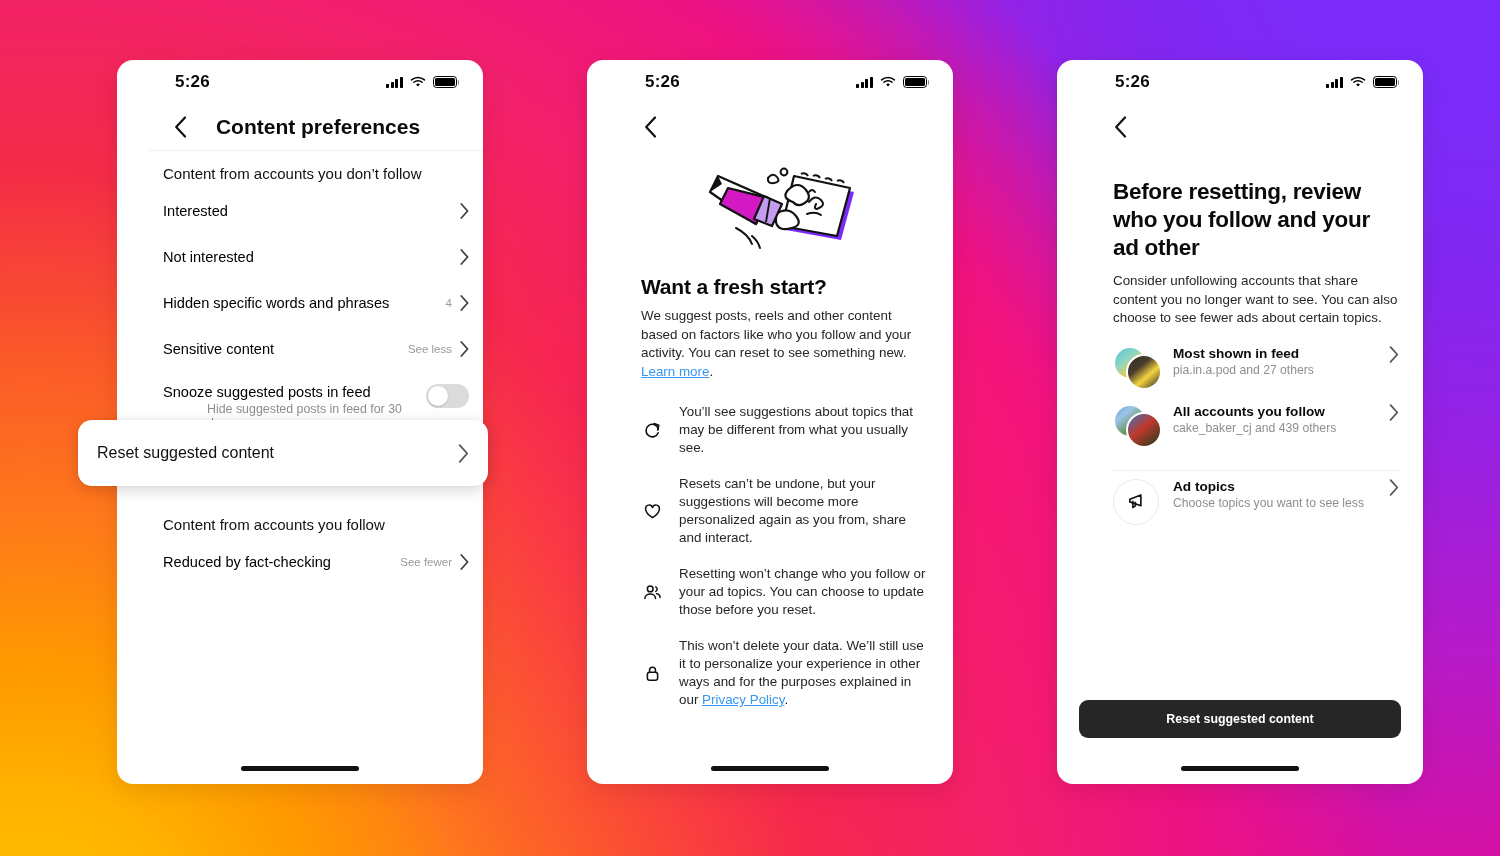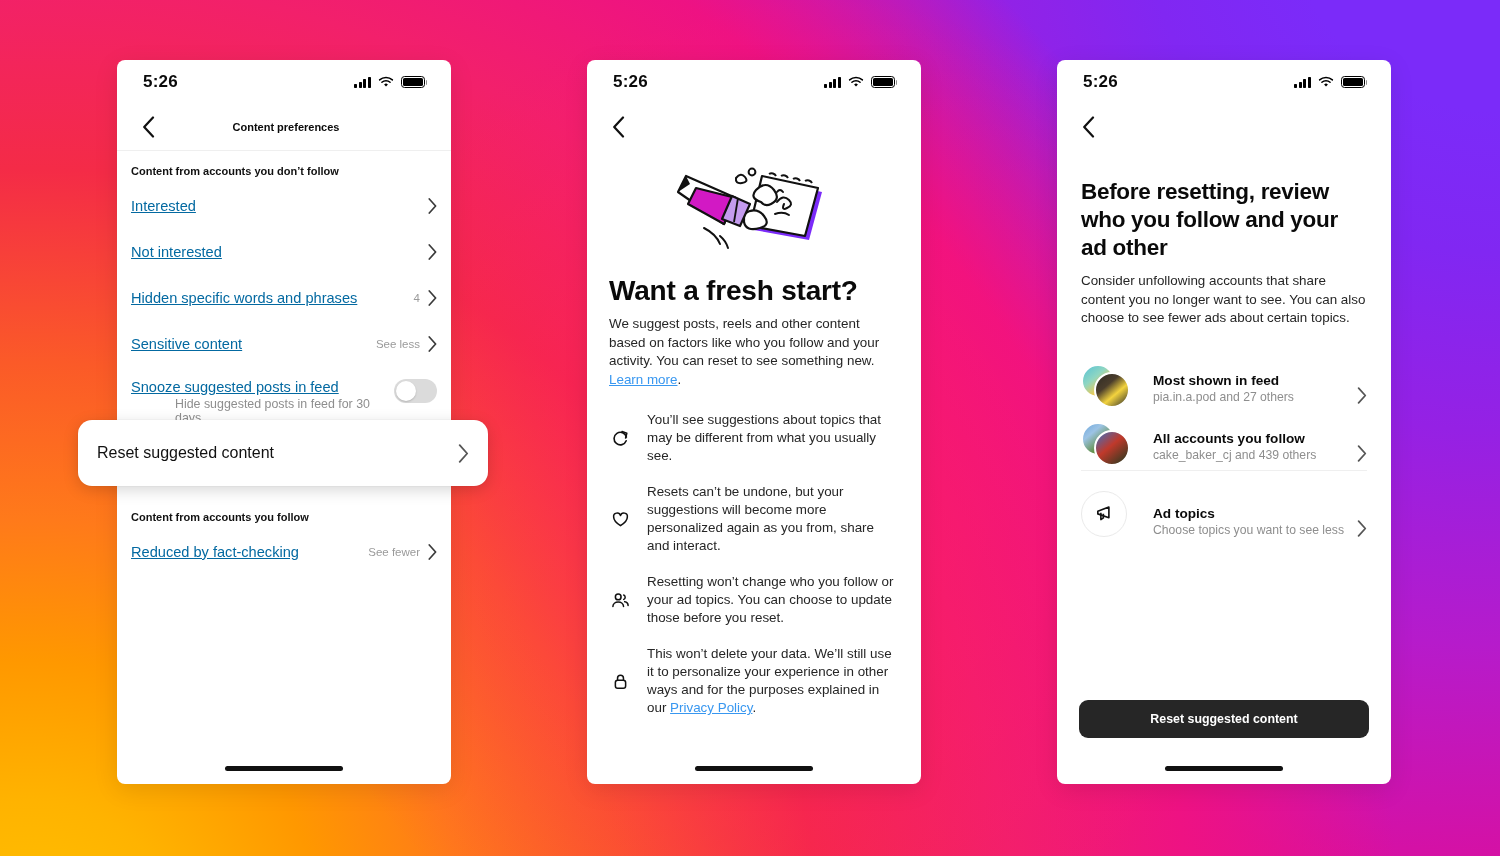--- a/index.html
+++ b/index.html
@@ -16,22 +16,23 @@
       radial-gradient(circle at 100% -12%, #7B2BF9 0%, #7B2BF9 12%, #8127F2 20%, #9521E4 30%, #B61BCB 42%, #DA0F9E 56%, transparent 72%),
       linear-gradient(150deg,#F7008A 0%, #FA1B63 40%, #FF2E52 62%, #FF6A24 85%, #FFB300 100%);
   }
   #bg::after{
     content:"";position:absolute;inset:0;
     background:radial-gradient(circle at 52% 58%, rgba(255,20,110,.55) 0%, rgba(255,20,110,0) 55%);
   }
 
   
   .phone{
-    position:absolute;background:#fff;border-radius:8px;overflow:hidden;
+    position:absolute;background:#fff;border-radius:16px;overflow:hidden;
     box-shadow:0 6px 24px rgba(0,0,0,.10);
+    padding-left:32px;
   }
   #phone1{left:117px;top:60px;width:334px;height:724px;}
   #phone2{left:587px;top:60px;width:334px;height:724px;}
   #phone3{left:1057px;top:60px;width:334px;height:724px;}
 
   
   .statusbar{height:44px;display:flex;align-items:center;justify-content:space-between;padding:0 26px 0 26px;box-sizing:border-box;}
   .st-time{font-size:17px;font-weight:700;color:#0a0a0a;letter-spacing:.2px;}
   .st-icons{display:flex;align-items:center;gap:7px;}
   .bars{display:flex;align-items:flex-end;gap:1.6px;height:11px;}
@@ -40,28 +41,28 @@
   .bars i:nth-child(2){height:6px;}
   .bars i:nth-child(3){height:8.5px;}
   .bars i:nth-child(4){height:11px;}
   .batt{width:24px;height:12px;border:1.6px solid #000;border-radius:3.5px;position:relative;box-sizing:border-box;}
   .batt::before{content:"";position:absolute;left:1.4px;top:1.4px;bottom:1.4px;right:1.4px;background:#000;border-radius:1.6px;}
   .batt::after{content:"";position:absolute;right:-3.4px;top:3.4px;width:1.8px;height:5px;background:#000;border-radius:0 1.5px 1.5px 0;opacity:.45;}
 
   
   .navbar{height:46px;display:flex;align-items:center;position:relative;padding:0 14px;box-sizing:border-box;}
   .back{width:34px;height:34px;display:flex;align-items:center;justify-content:center;cursor:pointer;}
-  .navtitle{position:absolute;left:4px;right:0;text-align:center;font-size:11px;font-weight:700;color:#0a0a0a;pointer-events:none;}
+  .navtitle{position:absolute;left:4px;right:0;text-align:center;font-size:21px;font-weight:700;color:#0a0a0a;pointer-events:none;}
   .navdiv{height:1px;background:#EFEFEF;}
 
   
   .p1body{padding:0 0 0 0;}
-  .sect-hd{font-size:11px;font-weight:700;color:#111;padding:14px 14px 6px 14px;}
+  .sect-hd{font-size:15px;font-weight:400;color:#111;padding:14px 14px 6px 14px;}
   .row{display:flex;align-items:center;min-height:46px;padding:6px 14px;box-sizing:border-box;cursor:pointer;}
-  .row .lbl{font-size:14.6px;color:#0369a1;flex:1;text-decoration:underline;}
+  .row .lbl{font-size:14.6px;color:#000000;flex:1;}
   .row .sub{font-size:12.4px;color:#8E8E8E;margin-top:2px;margin-left:44px;}
   .row .meta{font-size:11.5px;color:#9a9a9a;margin-right:8px;}
   .chev{color:#2b2b2b;flex:none;display:flex;align-items:center;}
   .chev svg{display:block;}
   .toggle{width:43px;height:24px;border-radius:12px;background:#DBDBDB;position:relative;flex:none;cursor:pointer;}
   .toggle::after{content:"";position:absolute;left:2px;top:2px;width:20px;height:20px;border-radius:50%;background:#fff;box-shadow:0 1px 2px rgba(0,0,0,.18);}
 
   
   #reset-card{
     position:absolute;left:-39px;top:360px;width:410px;height:66px;
@@ -70,39 +71,39 @@
     box-shadow:0 4px 16px rgba(0,0,0,.16), 0 0 0 1px rgba(0,0,0,.02);
     z-index:5;
   }
   #reset-card .lbl{font-size:16px;color:#111;flex:1;}
 
   .spacer-block{height:66px;}
 
   
   .illus{display:flex;justify-content:center;margin-top:12px;}
   .p2{padding:0 22px;box-sizing:border-box;}
-  .h1{font-size:28px;font-weight:700;color:#0a0a0a;margin:18px 0 8px 0;letter-spacing:-.2px;}
+  .h1{font-size:21px;font-weight:700;color:#0a0a0a;margin:18px 0 8px 0;letter-spacing:-.2px;}
   .p-body{font-size:13.4px;line-height:18.6px;color:#262626;}
   .lnk{color:#3897F0;}
   .bullets{margin-top:22px;}
   .bullet{display:flex;gap:16px;margin-bottom:18px;align-items:center;}
   .bullet .bic{width:22px;flex:none;display:flex;justify-content:center;color:#000;}
   .bullet .btxt{font-size:13.4px;line-height:18px;color:#262626;}
   .cta{
     position:absolute;left:22px;right:22px;bottom:46px;height:38px;border-radius:9px;
     background:#262626;color:#fff;font-size:12.4px;font-weight:700;
     display:flex;align-items:center;justify-content:center;cursor:pointer;
   }
   .homebar{position:absolute;left:50%;transform:translateX(-50%);bottom:13px;width:118px;height:5px;border-radius:3px;background:#111;}
 
   
   .p3{padding:0 24px;box-sizing:border-box;}
   .h1big{font-size:22.5px;font-weight:700;line-height:28px;color:#0a0a0a;margin:28px 0 10px 0;letter-spacing:-.3px;}
   .acc-list{margin-top:18px;}
-  .acc-row{display:flex;align-items:flex-end;min-height:58px;cursor:pointer;gap:12px;}
+  .acc-row{display:flex;align-items:flex-start;min-height:58px;cursor:pointer;}
   .acc-av{width:46px;height:40px;position:relative;flex:none;margin-right:14px;}
   .av{position:absolute;border-radius:50%;border:2px solid #fff;background-size:cover;overflow:hidden;}
   .av-b{width:30px;height:30px;left:0;top:0;}
   .av-f{width:32px;height:32px;left:13px;top:8px;}
   .acc-txt{flex:1;}
   .acc-name{font-size:13.6px;font-weight:700;color:#0a0a0a;}
   .acc-sub{font-size:12.2px;color:#8E8E8E;margin-top:2px;}
   .acc-div{height:1px;background:#EFEFEF;margin:8px 0;}
   .circ-ic{width:44px;height:44px;border-radius:50%;border:1px solid #EAEAEA;display:flex;align-items:center;justify-content:center;flex:none;margin-right:14px;}
 </style>

